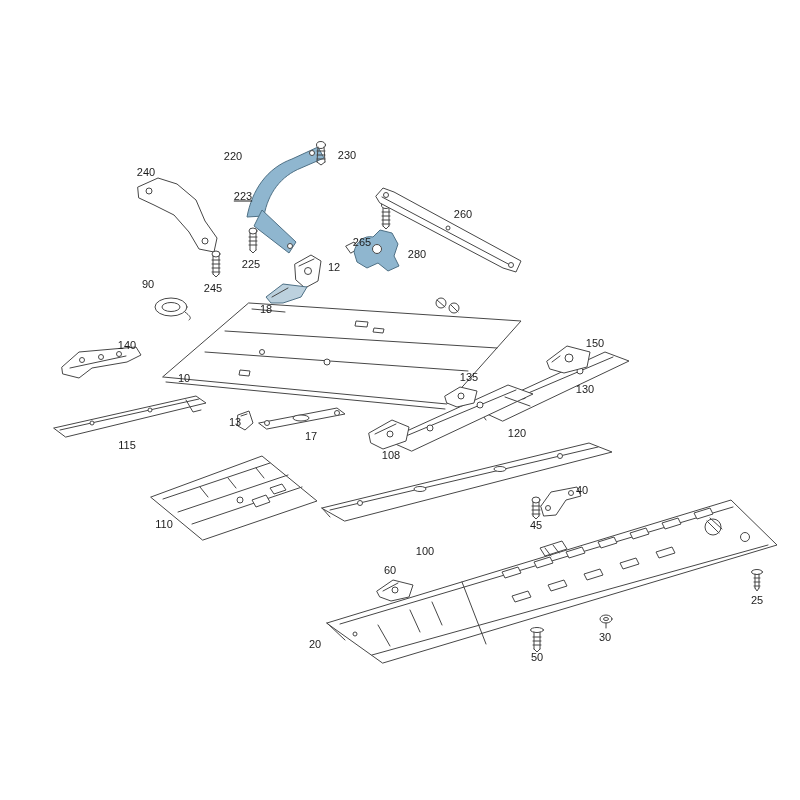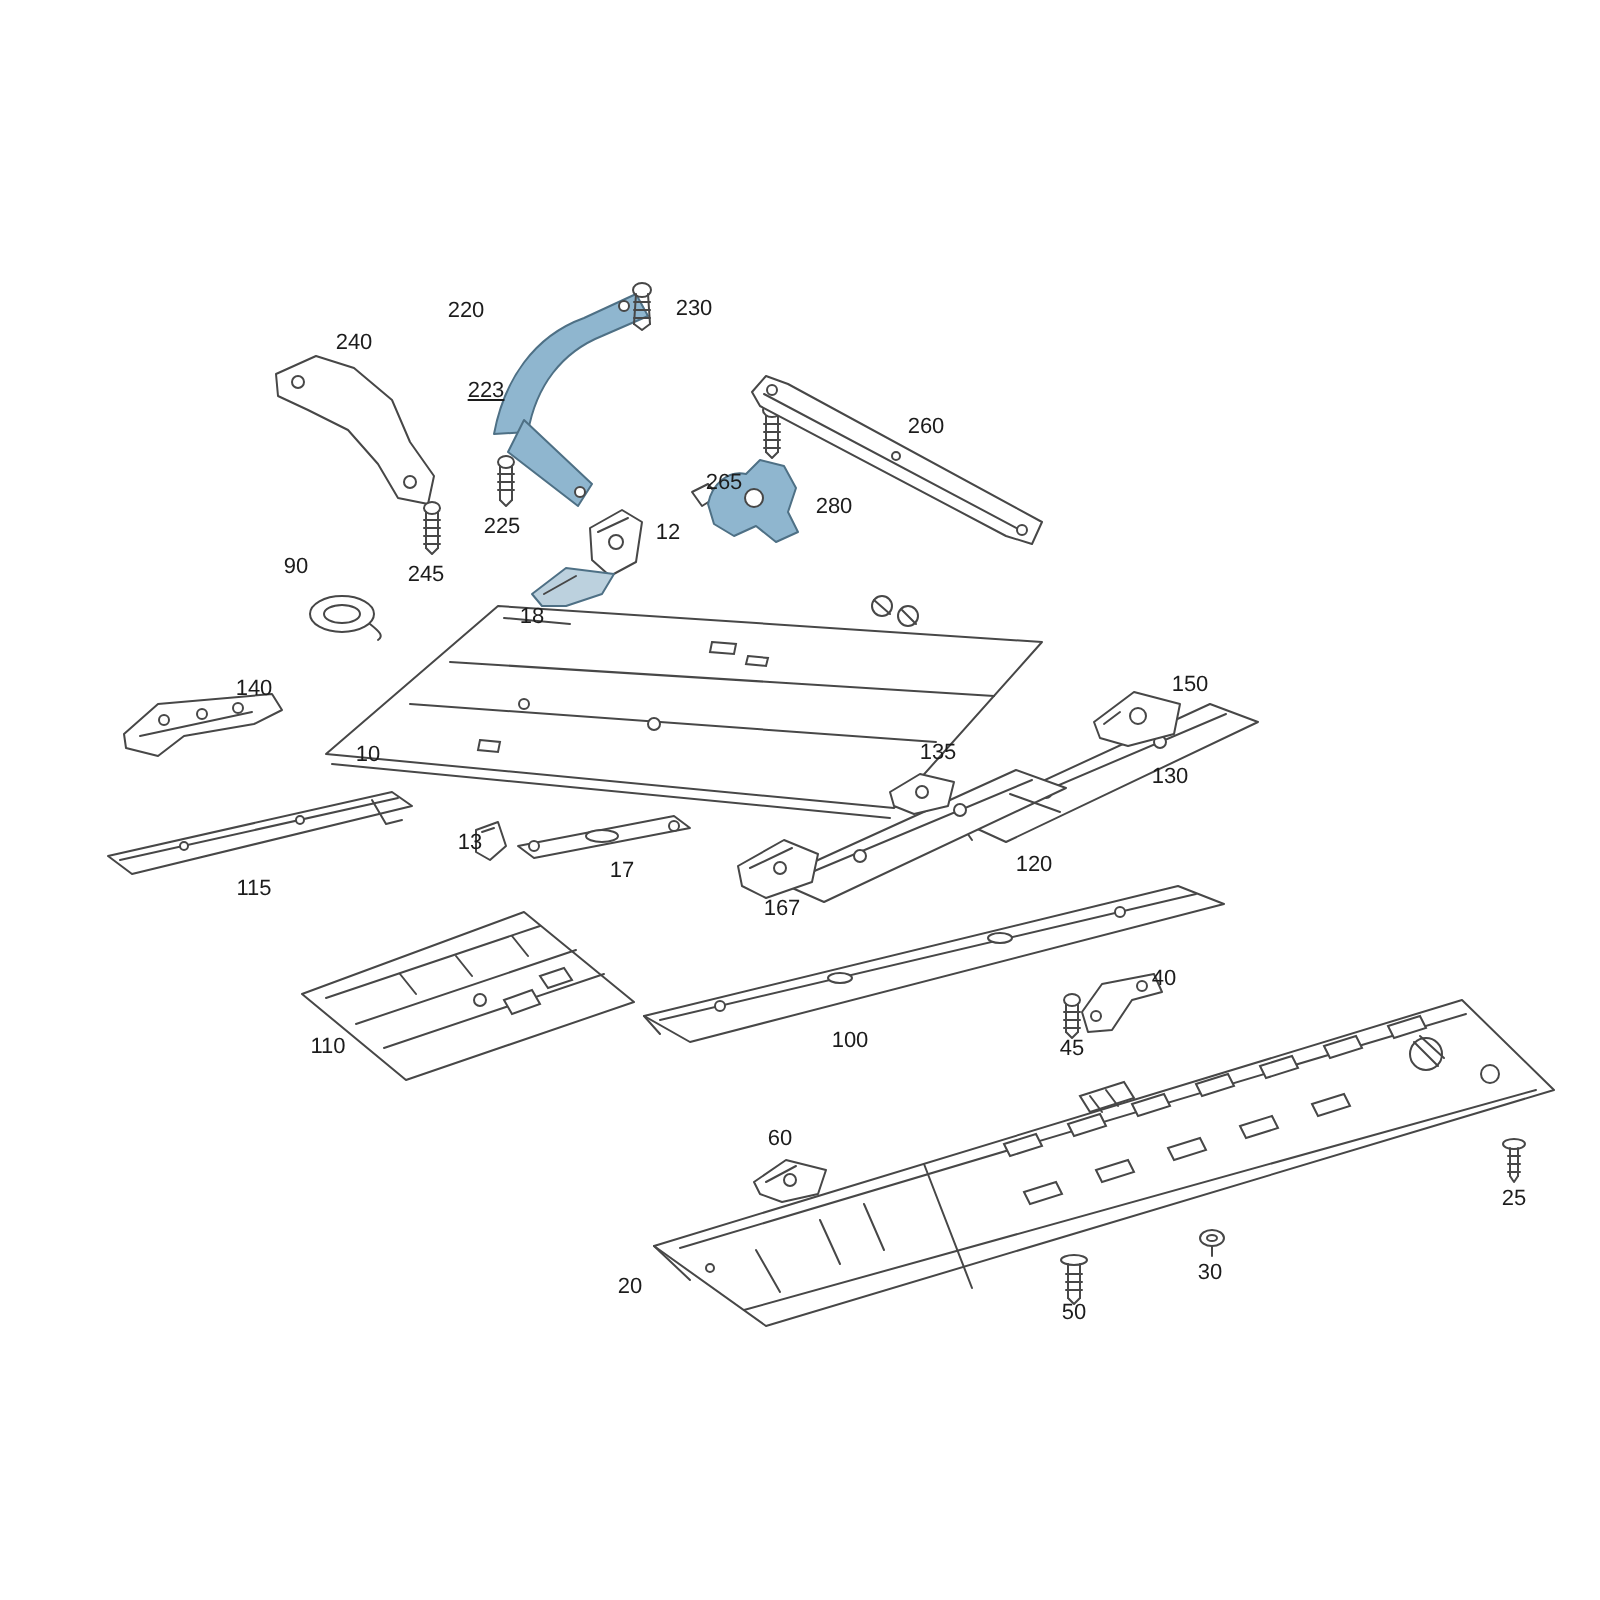--- a/index.html
+++ b/index.html
@@ -276,44 +276,44 @@
     <g>
       <ellipse class="pt" cx="537" cy="630" rx="6.5" ry="2.5"></ellipse>
       <path class="ln" d="M534,632 L534,649 M540,632 L540,649"></path>
       <path class="ln" d="M533,637 L541,637 M533,641 L541,641 M533,645 L541,645"></path>
       <path class="ln" d="M534,649 L537,652 L540,649"></path>
     </g>
 
   </svg>
 
   <div id="labels">
-      <div class="part-label" style="left: 146px; top: 172px; margin-left: 31px;">240</div>
+      <div class="part-label" style="left: 146px; top: 172px;">240</div>
       <div class="part-label" style="left: 233px; top: 156px;">220</div>
       <div class="part-label" style="left: 347px; top: 155px;">230</div>
       <div class="part-label" style="left: 243px; top: 196px; text-decoration: underline;">223</div>
       <div class="part-label" style="left: 362px; top: 212px; margin-top: 30px;">265</div>
       <div class="part-label" style="left: 463px; top: 214px;">260</div>
       <div class="part-label" style="left: 251px; top: 264px;">225</div>
       <div class="part-label" style="left: 213px; top: 288px;">245</div>
       <div class="part-label" style="left: 334px; top: 267px;">12</div>
       <div class="part-label" style="left: 417px; top: 254px;">280</div>
       <div class="part-label" style="left: 148px; top: 284px;">90</div>
       <div class="part-label" style="left: 266px; top: 309px;">18</div>
       <div class="part-label" style="left: 87px; top: 345px; margin-left: 40px;">140</div>
       <div class="part-label" style="left: 184px; top: 378px;">10</div>
       <div class="part-label" style="left: 595px; top: 343px;">150</div>
       <div class="part-label" style="left: 469px; top: 377px;">135</div>
       <div class="part-label" style="left: 585px; top: 389px;">130</div>
       <div class="part-label" style="left: 517px; top: 433px;">120</div>
       <div class="part-label" style="left: 127px; top: 445px;">115</div>
       <div class="part-label" style="left: 235px; top: 422px;">13</div>
       <div class="part-label" style="left: 311px; top: 436px;">17</div>
-      <div class="part-label" style="left: 391px; top: 455px;">167</div>
+      <div class="part-label" style="left: 391px; top: 455px;">108</div>
       <div class="part-label" style="left: 164px; top: 524px;">110</div>
-      <div class="part-label" style="left: 425px; top: 521px; text-align: right;">100</div>
+      <div class="part-label" style="left: 425px; top: 551px; text-align: right;">100</div>
       <div class="part-label" style="left: 582px; top: 490px;">40</div>
       <div class="part-label" style="left: 536px; top: 525px;">45</div>
       <div class="part-label" style="left: 390px; top: 570px;">60</div>
       <div class="part-label" style="left: 315px; top: 644px;">20</div>
       <div class="part-label" style="left: 757px; top: 600px;">25</div>
       <div class="part-label" style="left: 605px; top: 637px;">30</div>
       <div class="part-label" style="left: 537px; top: 657px;">50</div>
     </div>
 
 </div>

